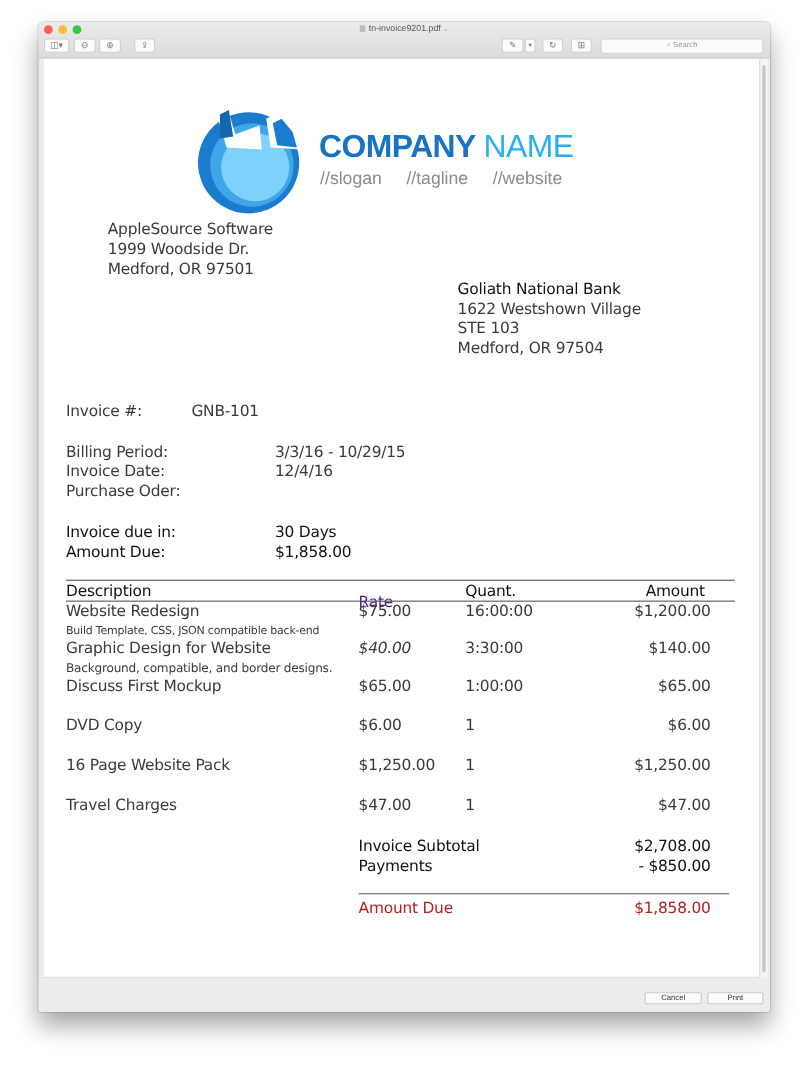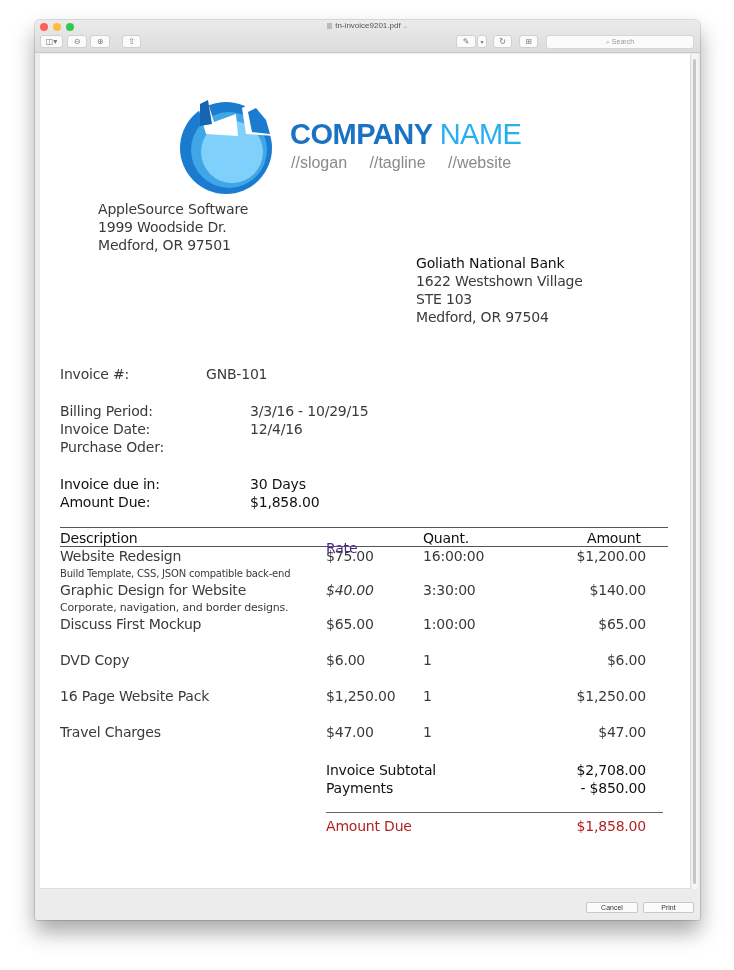--- a/index.html
+++ b/index.html
@@ -139,21 +139,21 @@
 
   <div class="abs gill" style="left:416px;top:254px;font-size:14px;line-height:18px;">
     <div style="color:#111;">Goliath National Bank</div>
     <div class="light">1622 Westshown Village</div>
     <div class="light">STE 103</div>
     <div class="light">Medford, OR 97504</div>
   </div>
 
 
   <div class="abs gill light" style="left:60px;top:366px;font-size:14px;">Invoice #:</div>
-  <div class="abs gill light" style="left:174px;top:366px;font-size:14px;margin-left:32px;">GNB-101</div>
+  <div class="abs gill light" style="left:174px;top:366px;font-size:14px;">GNB-101</div>
 
   <div class="abs gill light" style="left:60px;top:402px;font-size:14px;line-height:18px;">
     <div>Billing Period:</div>
     <div>Invoice Date:</div>
     <div>Purchase Oder:</div>
   </div>
   <div class="abs gill light" style="left:250px;top:402px;font-size:14px;line-height:18px;">
     <div>3/3/16 - 10/29/15</div>
     <div>12/4/16</div>
     <div></div>
@@ -175,21 +175,21 @@
   <div class="abs gill" style="left:587px;top:530px;font-size:14px;color:#111;">Amount</div>
   <div class="hr" style="left:60px;top:546px;width:608px;"></div>
 
   <div class="abs gill light" style="left:60px;top:548px;font-size:14px;">Website Redesign</div>
   <div class="abs gill light" style="left:60px;top:568px;font-size:10px;">Build Template, CSS, JSON compatible back-end</div>
   <div class="abs gill light" style="left:326px;top:548px;font-size:14px;">$75.00</div>
   <div class="abs gill light" style="left:423px;top:548px;font-size:14px;">16:00:00</div>
   <div class="abs gill light" style="right:88px;top:548px;font-size:14px;">$1,200.00</div>
 
   <div class="abs gill light" style="left:60px;top:582px;font-size:14px;">Graphic Design for Website</div>
-  <div class="abs gill light" style="left:60px;top:601px;font-size:11px;">Corporate, navigation, and border designs.</div>
+  <div class="abs gill light" style="left:60px;top:601px;font-size:11px;">Background, compatible, and border designs.</div>
   <div class="abs gill light" style="left:326px;top:582px;font-size:14px;font-style:italic;">$40.00</div>
   <div class="abs gill light" style="left:423px;top:582px;font-size:14px;">3:30:00</div>
   <div class="abs gill light" style="right:88px;top:582px;font-size:14px;">$140.00</div>
 
   <div class="abs gill light" style="left:60px;top:616px;font-size:14px;">Discuss First Mockup</div>
   <div class="abs gill light" style="left:326px;top:616px;font-size:14px;">$65.00</div>
   <div class="abs gill light" style="left:423px;top:616px;font-size:14px;">1:00:00</div>
   <div class="abs gill light" style="right:88px;top:616px;font-size:14px;">$65.00</div>
 
   <div class="abs gill light" style="left:60px;top:652px;font-size:14px;">DVD Copy</div>

